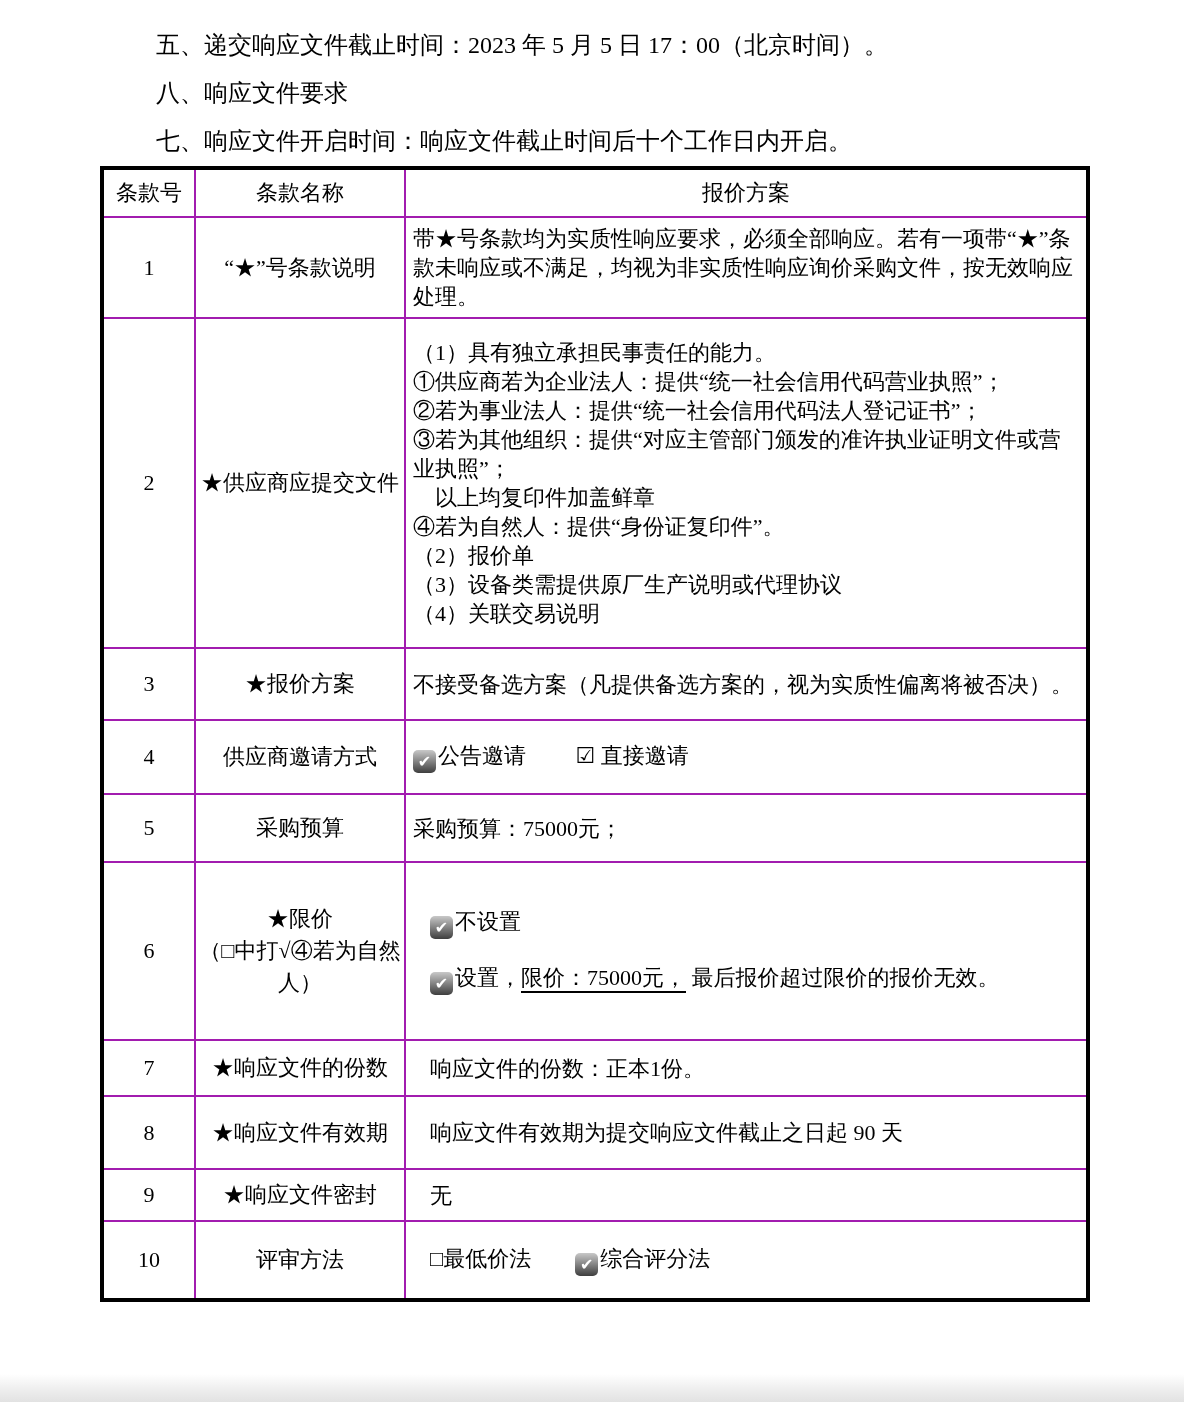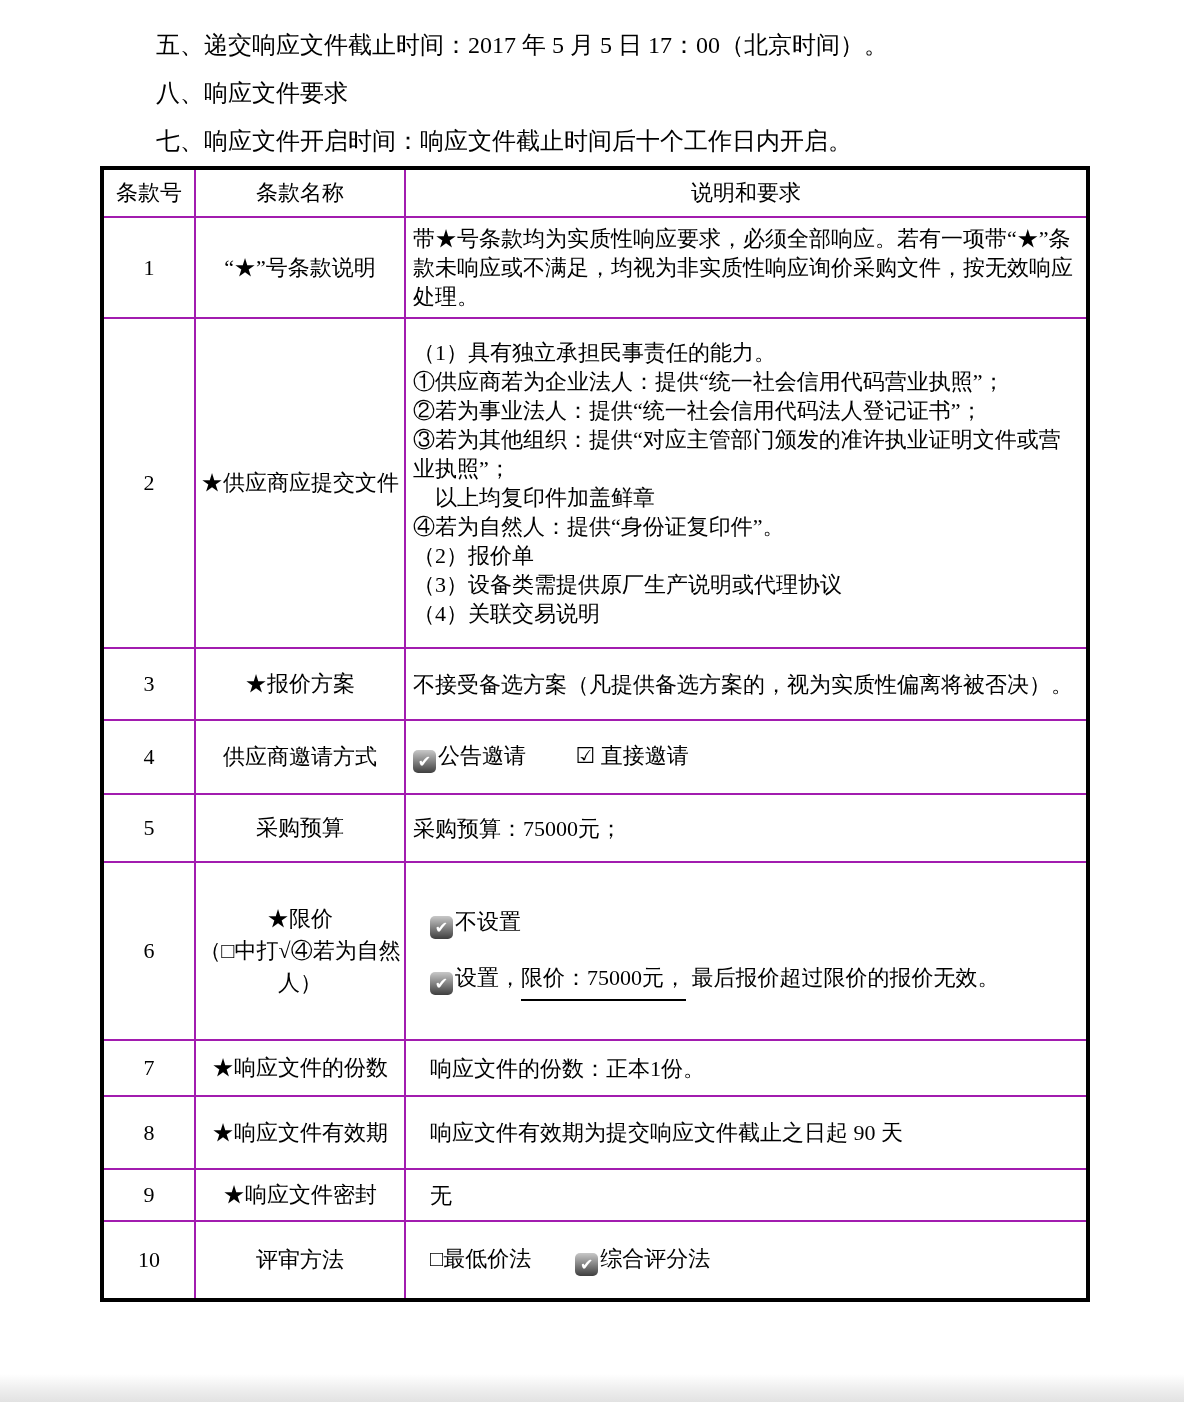--- a/index.html
+++ b/index.html
@@ -40,50 +40,50 @@
   tbody tr:nth-child(n+6) td.cell-content{padding-left:24px;}
   tbody tr:nth-child(6) .line + .line{margin-top:24px;}
   .line{min-height:29px;}
   .badge-check{
     display:inline-block;width:23px;height:23px;border-radius:5px;
     background:linear-gradient(180deg,#c8c8c8 0%,#8a8a8a 45%,#3e3e3e 100%);
     color:#fff;font-size:16px;line-height:23px;text-align:center;
     vertical-align:-4px;margin-right:2px;
     font-family:"DejaVu Sans",sans-serif;font-weight:bold;
   }
-  .u{border-bottom:2px solid #000;padding-bottom:9px;}
+  .u{border-bottom:2px solid #000;padding-bottom:1px;}
   .page-bottom{
     position:absolute;left:0;right:0;bottom:0;height:28px;
     background:linear-gradient(180deg,#ffffff 0%,#eeeeee 55%,#e2e2e2 100%);
   }
 </style>
 </head>
 <body>
 
 <div class="page">
 
-  <p class="para"><b>五、递交响应文件截止时间：</b><span>2017 年 5 月 5 日 17：00（北京时间）。</span></p>
+  <p class="para"><b>五、递交响应文件截止时间：</b><span>2023 年 5 月 5 日 17：00（北京时间）。</span></p>
 
 
 
   <p class="para"><b>八、响应文件要求</b></p>
 
   <p class="para"><b>七、响应文件开启时间：</b><span>响应文件截止时间后十个工作日内开启。</span></p>
 
   <table class="req">
     <colgroup>
         <col class="c1">
         <col class="c2">
         <col class="c3">
       </colgroup>
     <thead>
       <tr>
         <th>条款号</th>
         <th>条款名称</th>
-        <th>说明和要求</th>
+        <th>报价方案</th>
       </tr>
     </thead>
     <tbody>
         <tr>
           <td class="cell-no">1</td>
           <td class="cell-name">“★”号条款说明</td>
           <td class="cell-content">
             <div class="line"><span>带★号条款均为实质性响应要求，必须全部响应。若有一项带“★”条款未响应或不满足，均视为非实质性响应询价采购文件，按无效响应处理。</span></div>
           </td>
         </tr>

